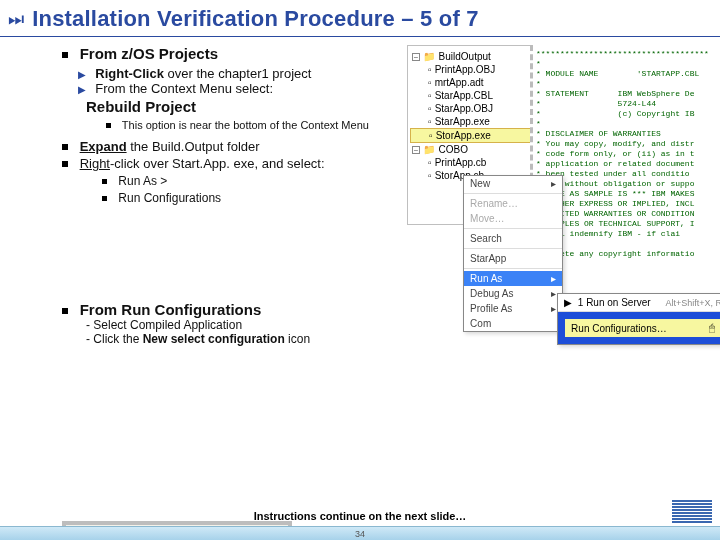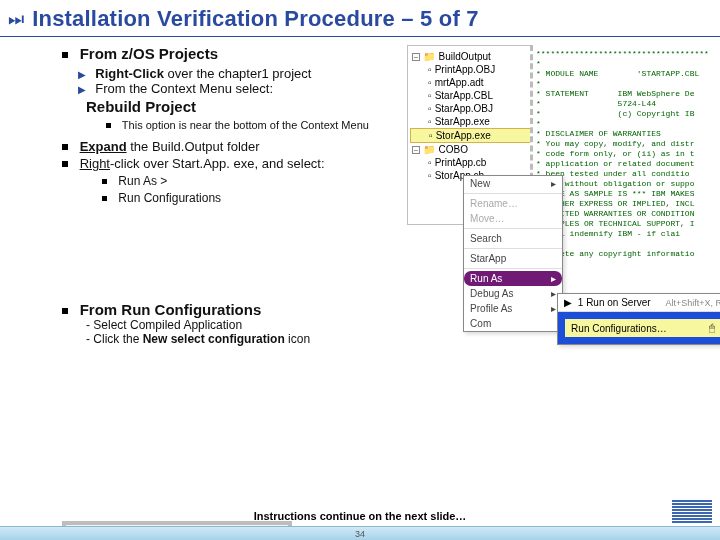--- a/index.html
+++ b/index.html
@@ -215,21 +215,21 @@
         </div>
       <div class="sep"></div>
       <div class="row">
           <span>Search</span>
         </div>
       <div class="sep"></div>
       <div class="row">
           <span>StarApp</span>
         </div>
       <div class="sep"></div>
-      <div class="row" style="background:#701a75;color:#fff;border-radius:7px;">
+      <div class="row" style="background:#3b82f6;color:#fff;">
           <span>Run As</span>
           <span>▸</span>
         </div>
       <div class="row">
           <span>Debug As</span>
           <span>▸</span>
         </div>
       <div class="row">
           <span>Profile As</span>
           <span>▸</span>

